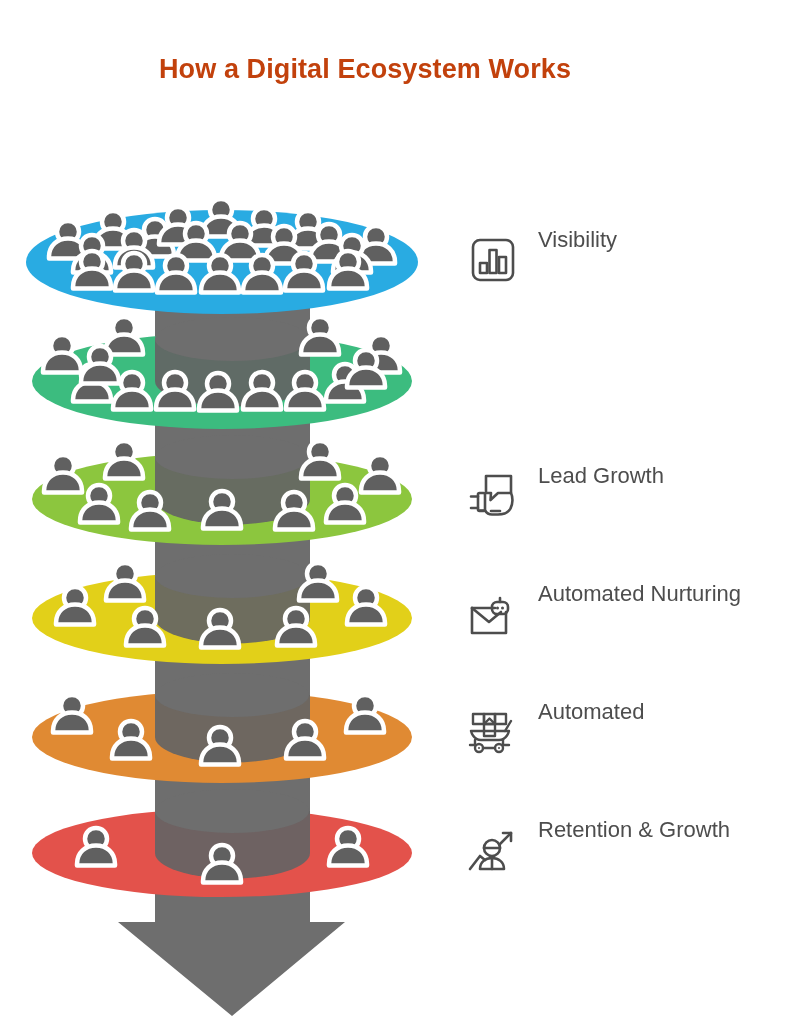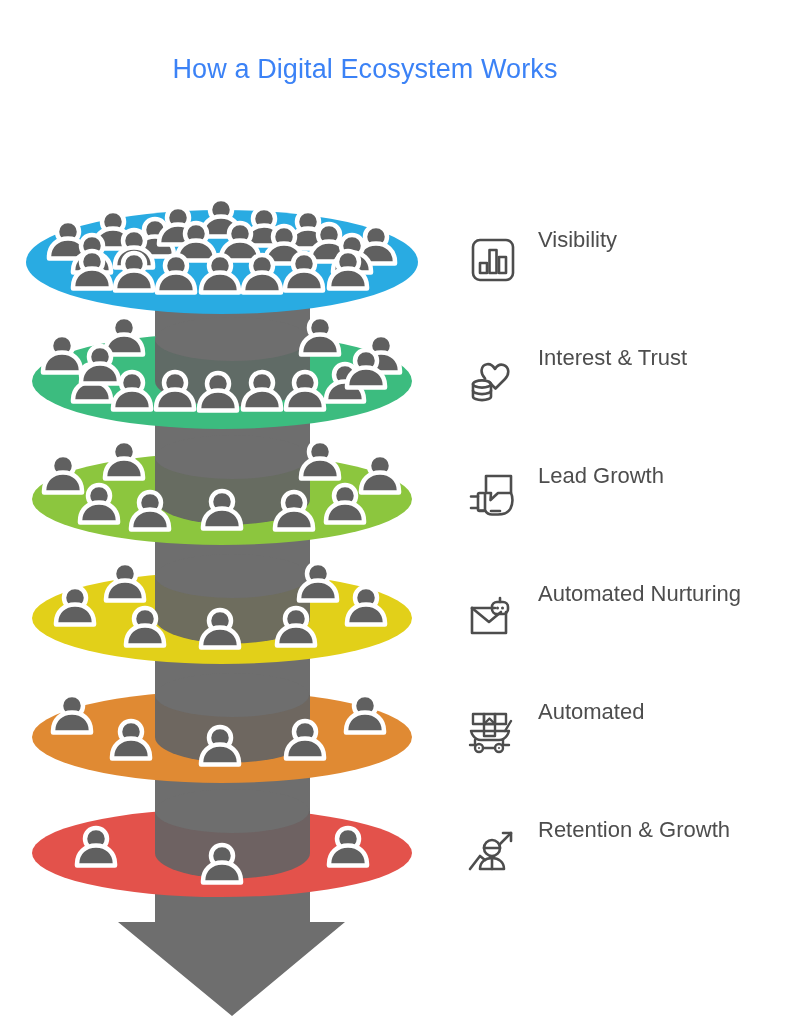--- a/index.html
+++ b/index.html
@@ -10,22 +10,22 @@
     overflow:hidden;
     position:relative;
   }
   .page{position:relative;width:810px;height:1024px;}
 
   .title{
     position:absolute;
     top:54px;left:0;width:730px;
     text-align:center;
     font-size:27px;
-    font-weight:normal;
-    color:#3b82f6;
+    font-weight:bold;
+    color:#c2410c;
     letter-spacing:0.1px;
   }
 
   
   .funnel{position:absolute;left:0;top:0;width:450px;height:1024px;}
 
   
   .legend{position:absolute;left:462px;top:0;width:348px;height:1024px;}
   .legend-row{
     position:absolute;
@@ -193,32 +193,20 @@
         <svg width="56" height="56" viewBox="0 0 56 56" fill="none" stroke="#4d4d4d" stroke-width="2.6" stroke-linecap="round" stroke-linejoin="round">
           <rect x="8" y="8" width="40" height="40" rx="7"></rect>
           <rect x="15" y="31" width="7" height="10"></rect>
           <rect x="24.5" y="18" width="7" height="23"></rect>
           <rect x="34" y="25" width="7" height="16"></rect>
         </svg>
       </div>
       <div class="legend-label">Visibility</div>
     </div>
 
-    <div class="legend-row" style="top:347px;">
-      <div class="legend-icon">
-        <svg width="56" height="56" viewBox="0 0 56 56" fill="none" stroke="#4d4d4d" stroke-width="2.6" stroke-linecap="round" stroke-linejoin="round">
-          <path d="M20 28.5 C14.5 23 16 15 22 14.2 C26 13.6 28.5 16.5 30 19
-                   C31.5 16.5 34.5 13.8 38.5 15 C44 16.6 45 24 40 29 L30.5 38.5 L24 32"></path>
-          <ellipse cx="17" cy="34" rx="9" ry="3.6"></ellipse>
-          <path d="M8 34 L8 40.5 C8 42.5 12 44.1 17 44.1 C22 44.1 26 42.5 26 40.5 L26 34"></path>
-          <path d="M8 40.5 L8 46.5 C8 48.5 12 50.1 17 50.1 C22 50.1 26 48.5 26 46.5 L26 40.5"></path>
-        </svg>
-      </div>
-      <div class="legend-label">Interest &amp; Trust</div>
-    </div>
 
     <div class="legend-row" style="top:465px;">
       <div class="legend-icon">
         <svg width="56" height="56" viewBox="0 0 56 56" fill="none" stroke="#4d4d4d" stroke-width="2.6" stroke-linecap="round" stroke-linejoin="round">
           <path d="M21 8 L46 8 L46 25 L33 25 L25.5 32 L26 25 L21 25 Z"></path>
           <path d="M46 25 C48 29 48 36 45.5 40.5 C43.5 44.5 38 46.5 33 46.5 L27 46.5 C24 46.5 21.5 45 20 42.5"></path>
           <path d="M20 42.5 L14.5 42.5"></path>
           <rect x="13" y="25" width="7" height="18" rx="1.5"></rect>
           <path d="M13 28.5 L6 28.5 M13 40 L6 40"></path>
           <path d="M26 43 L35 43"></path>

